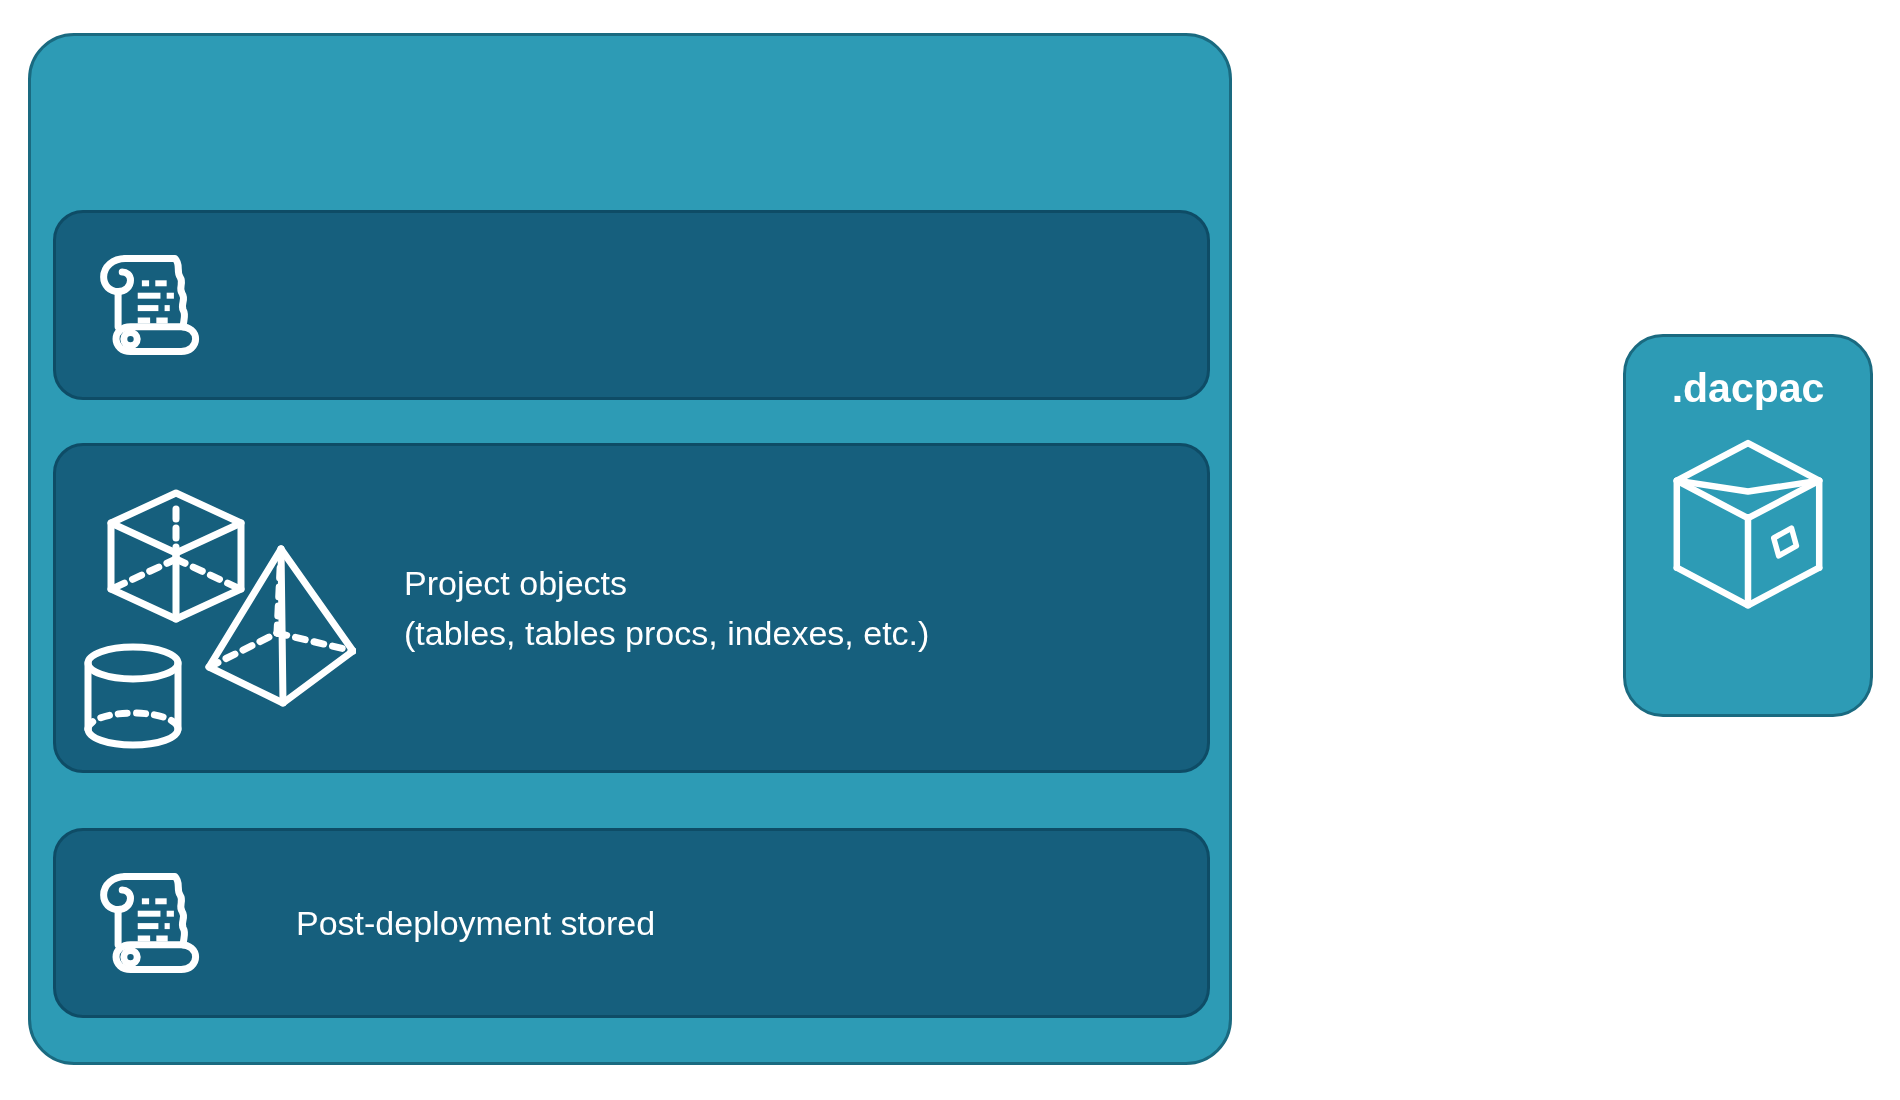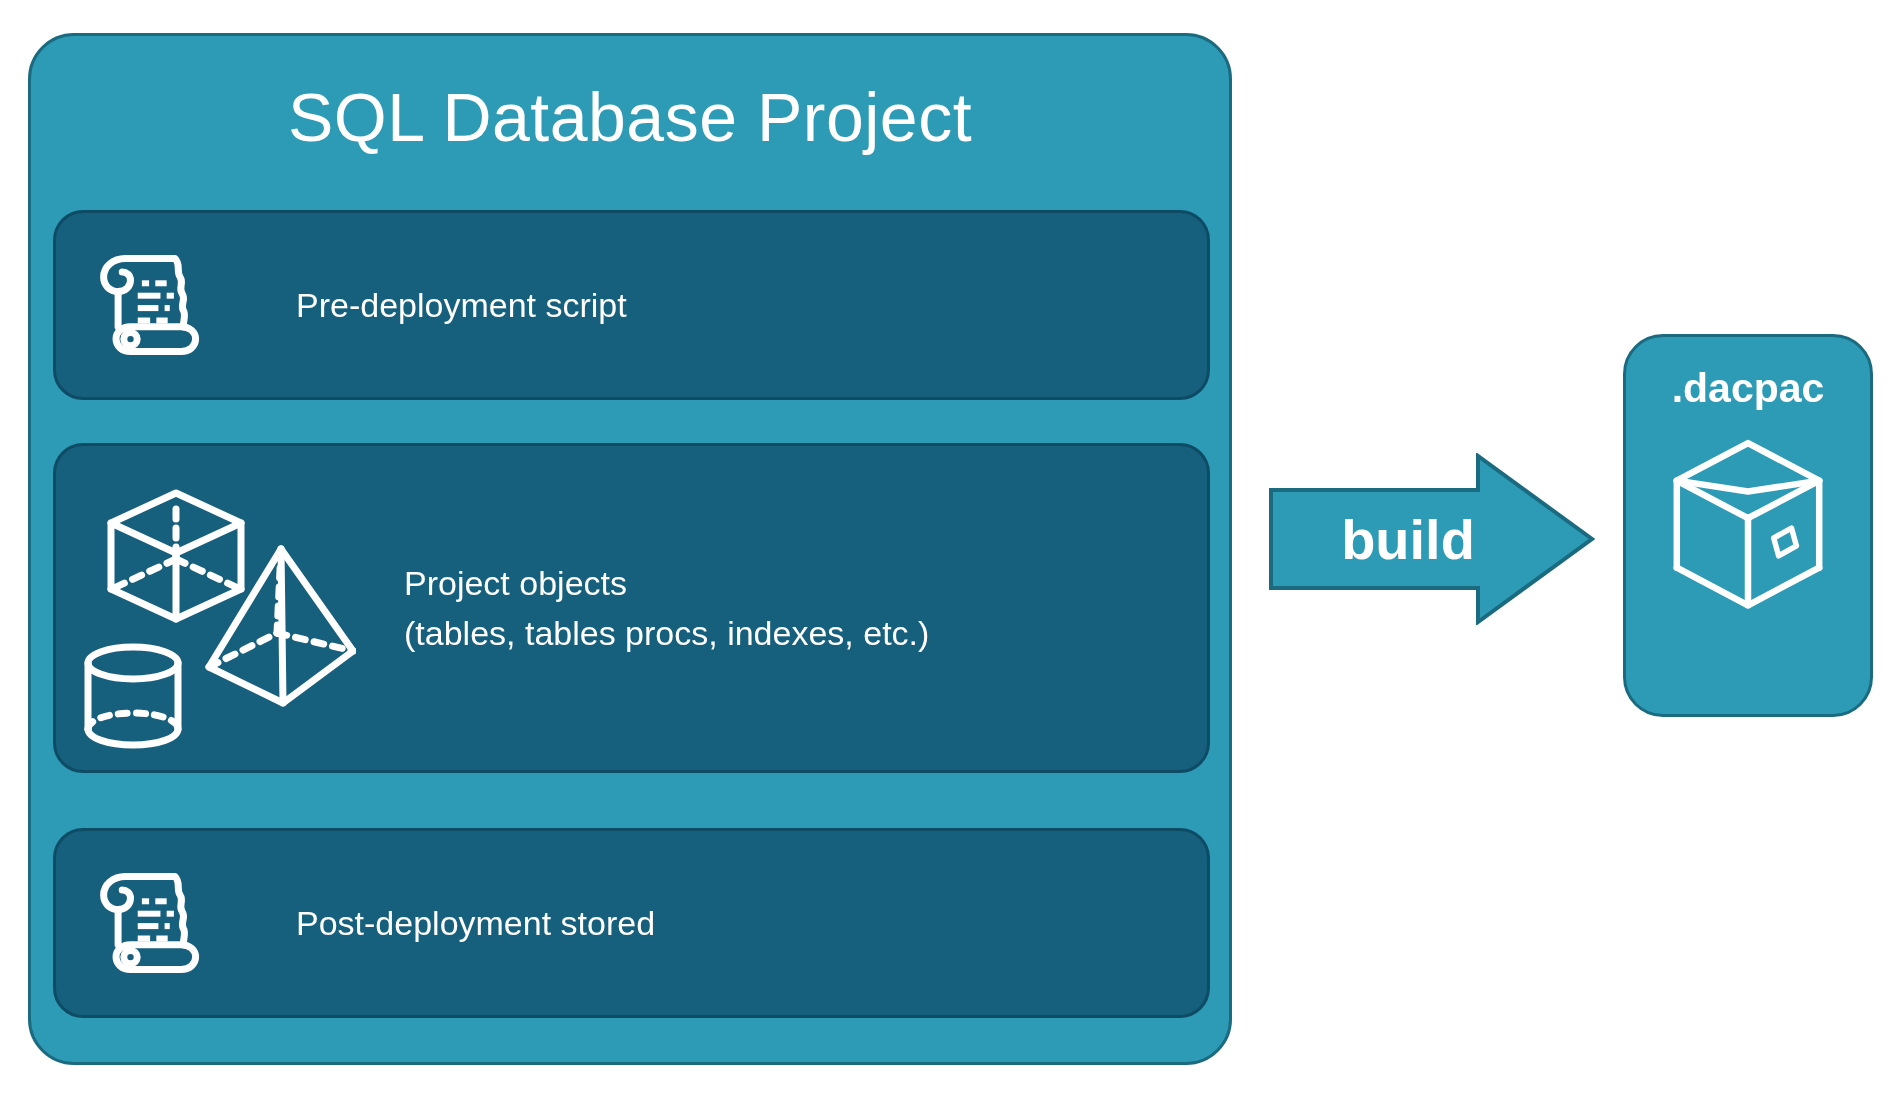--- a/index.html
+++ b/index.html
@@ -107,21 +107,20 @@
     transform: translateX(-50%);
     width: 178px; height: 212px;
   }
 </style>
 </head>
 <body>
 
 <div class="canvas">
 
   <div class="project">
-    <div class="project-title">SQL Database Project</div>
 
     <div class="panel small panel-pre">
       <div class="icon-wrap scroll-wrap">
         <svg class="icon" viewBox="0 0 120 120" fill="none" stroke="#FFFFFF" stroke-width="7" stroke-linecap="round" stroke-linejoin="round">
           <path d="M40 15 H88 C94 21 89 27 93 33 C97 39 91 43 95 49 C99 55 93 59 96 65 C99 70 96 75 96 81"></path>
           <path d="M40 15 C28 15 19 23 19 33 C19 41 25 47 33 47 C40 47 45 42 45 36 C45 31 41 28 37 28"></path>
           <path d="M33 47 V81"></path>
           <path d="M45 81 H94 C102 81 108 86 108 93 C108 100 102 105 94 105 H45 C37 105 31 100 31 93 C31 86 37 81 45 81 Z"></path>
           <circle cx="45" cy="93" r="6.5"></circle>
           <g stroke-width="6" stroke-linecap="butt">
@@ -129,21 +128,20 @@
               <path d="M69 39 H80"></path>
             <path d="M52 51 H74"></path>
               <path d="M80 51 H87"></path>
             <path d="M52 63 H72"></path>
               <path d="M78 63 H83"></path>
             <path d="M52 75 H64"></path>
               <path d="M70 75 H81"></path>
           </g>
         </svg>
       </div>
-      <div class="panel-label">Pre-deployment script</div>
     </div>
 
     <div class="panel panel-mid">
       <div class="icon-wrap shapes-wrap">
         <svg class="icon" viewBox="0 0 280 280" fill="none" stroke="#FFFFFF" stroke-width="7" stroke-linecap="round" stroke-linejoin="round">
           <g>
             <path d="M35 52 L100 22 L165 52 L100 82 Z"></path>
             <path d="M35 52 V118"></path>
             <path d="M165 52 V118"></path>
             <path d="M100 82 V148"></path>
@@ -195,26 +193,20 @@
               <path d="M78 63 H83"></path>
             <path d="M52 75 H64"></path>
               <path d="M70 75 H81"></path>
           </g>
         </svg>
       </div>
       <div class="panel-label">Post-deployment stored</div>
     </div>
   </div>
 
-  <div class="arrow">
-    <svg class="icon" viewBox="0 0 328 172">
-      <polygon points="3,37 210,37 210,3 324,86 210,169 210,135 3,135" fill="var(--teal)" stroke="var(--teal-border)" stroke-width="4"></polygon>
-    </svg>
-    <div class="arrow-label">build</div>
-  </div>
 
   <div class="dacpac">
     <div class="dacpac-label">.dacpac</div>
     <div class="package-wrap">
       <svg class="icon" viewBox="0 0 180 210" fill="none" stroke="#FFFFFF" stroke-width="6.5" stroke-linejoin="round" stroke-linecap="round">
         <path d="M90 8 L162 46 L90 84 L18 46 Z"></path>
         <path d="M18 46 L90 57 L162 46"></path>
         <path d="M18 46 V134"></path>
         <path d="M162 46 V134"></path>
         <path d="M90 84 V172"></path>

